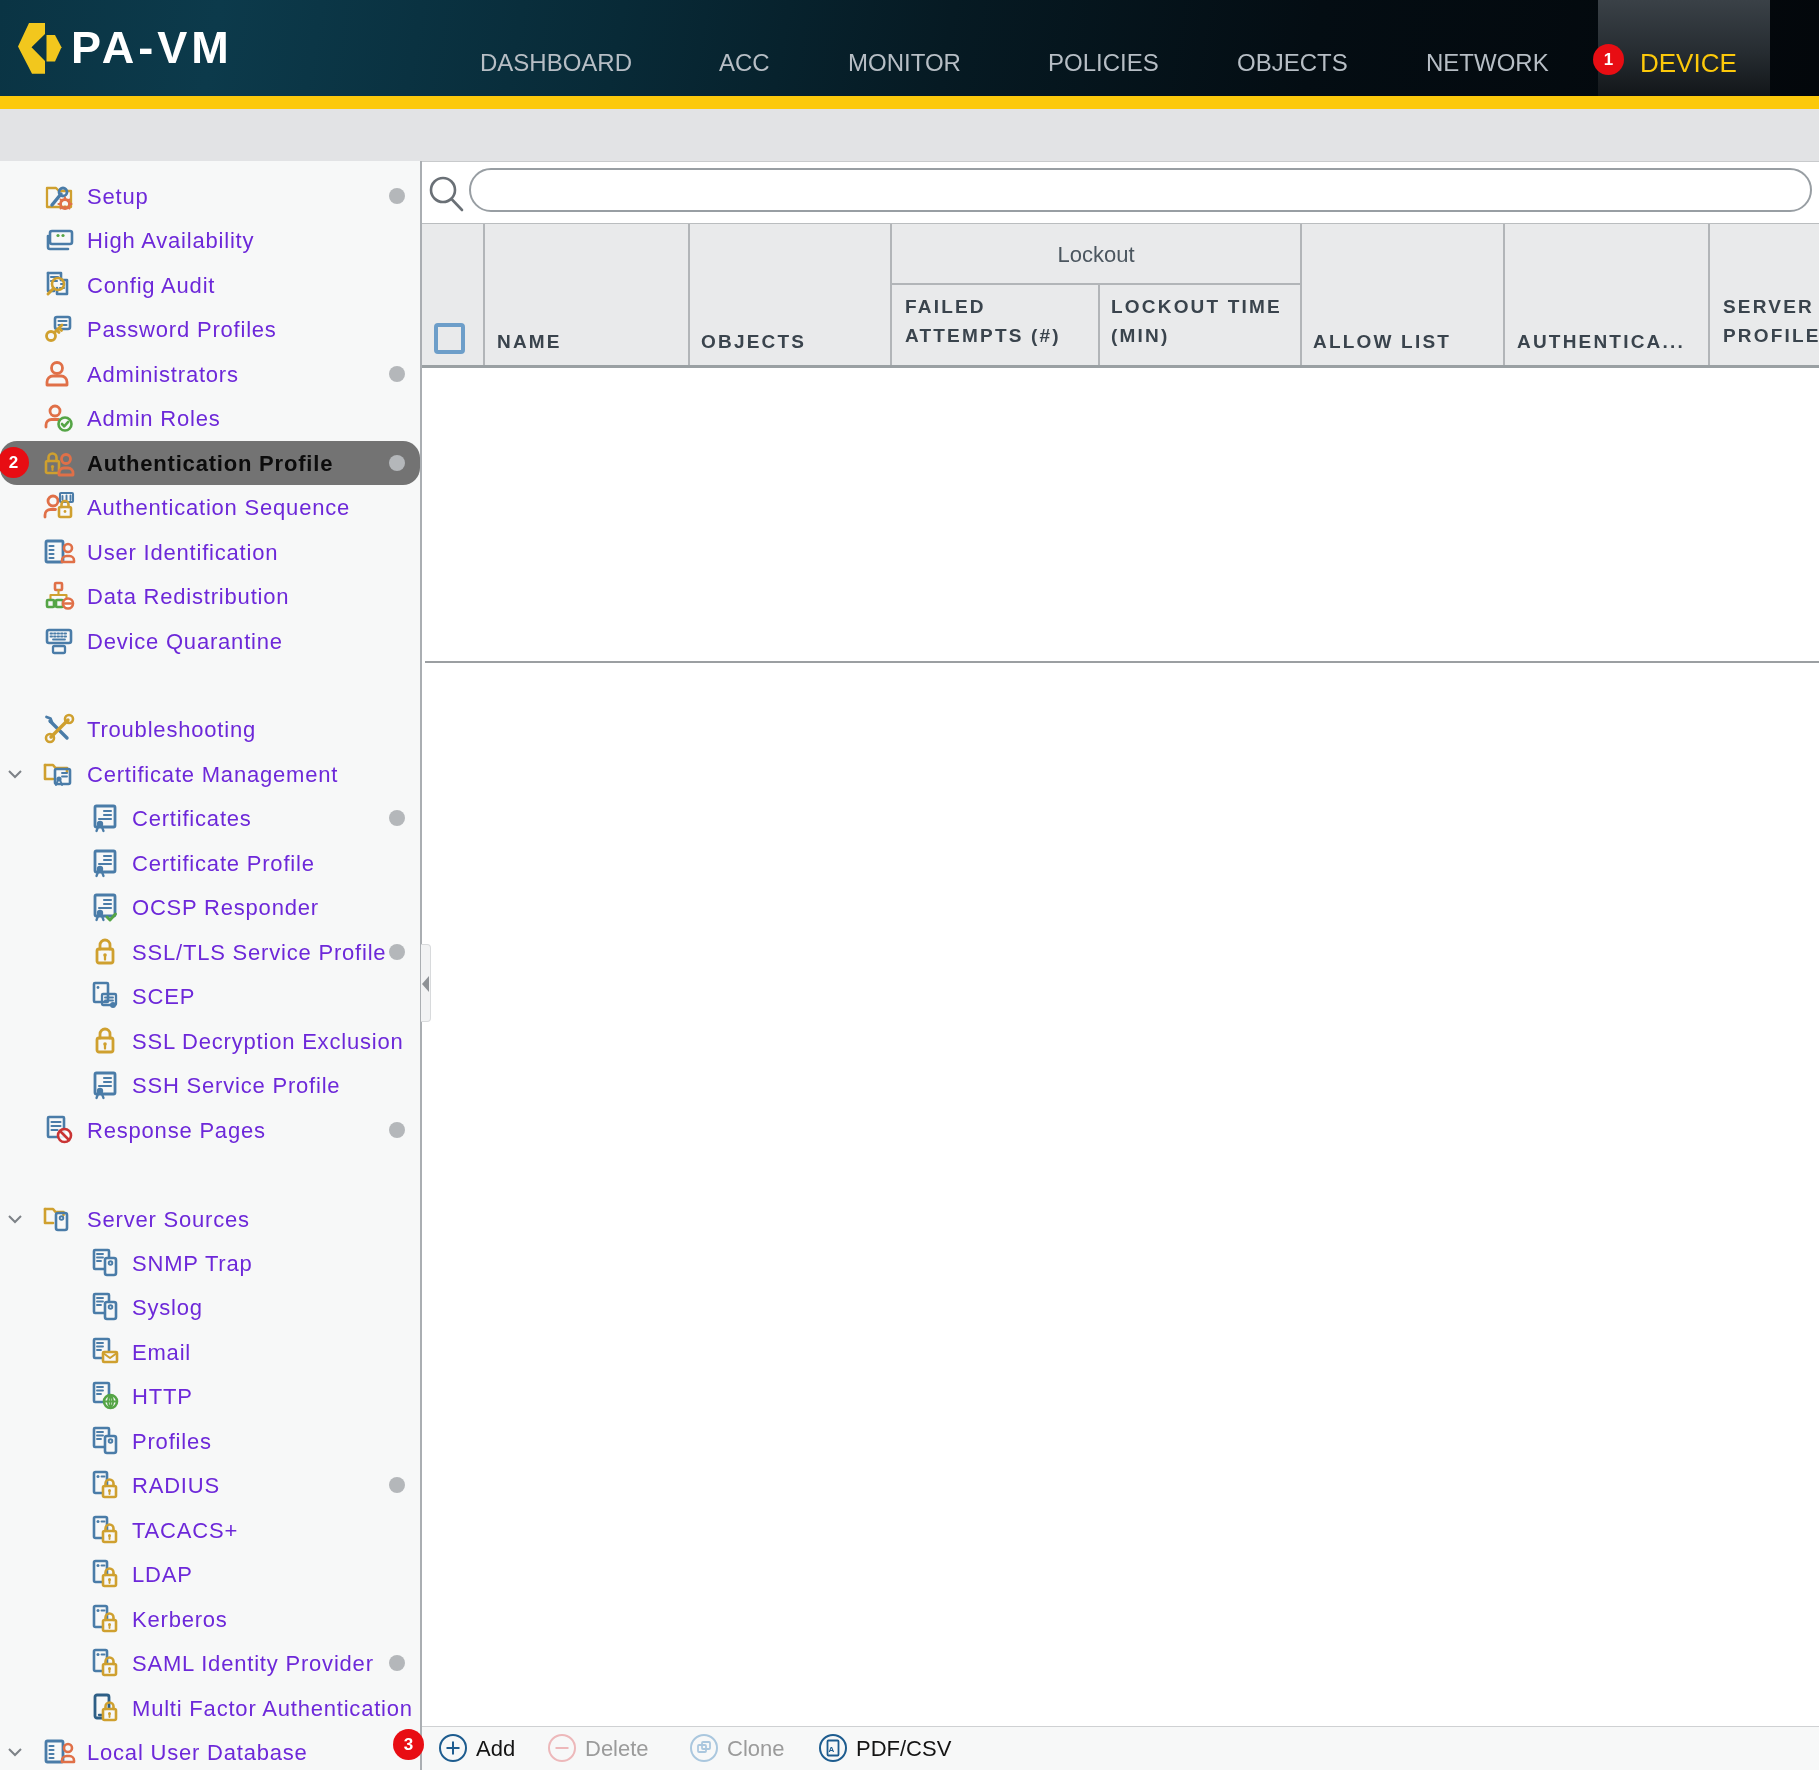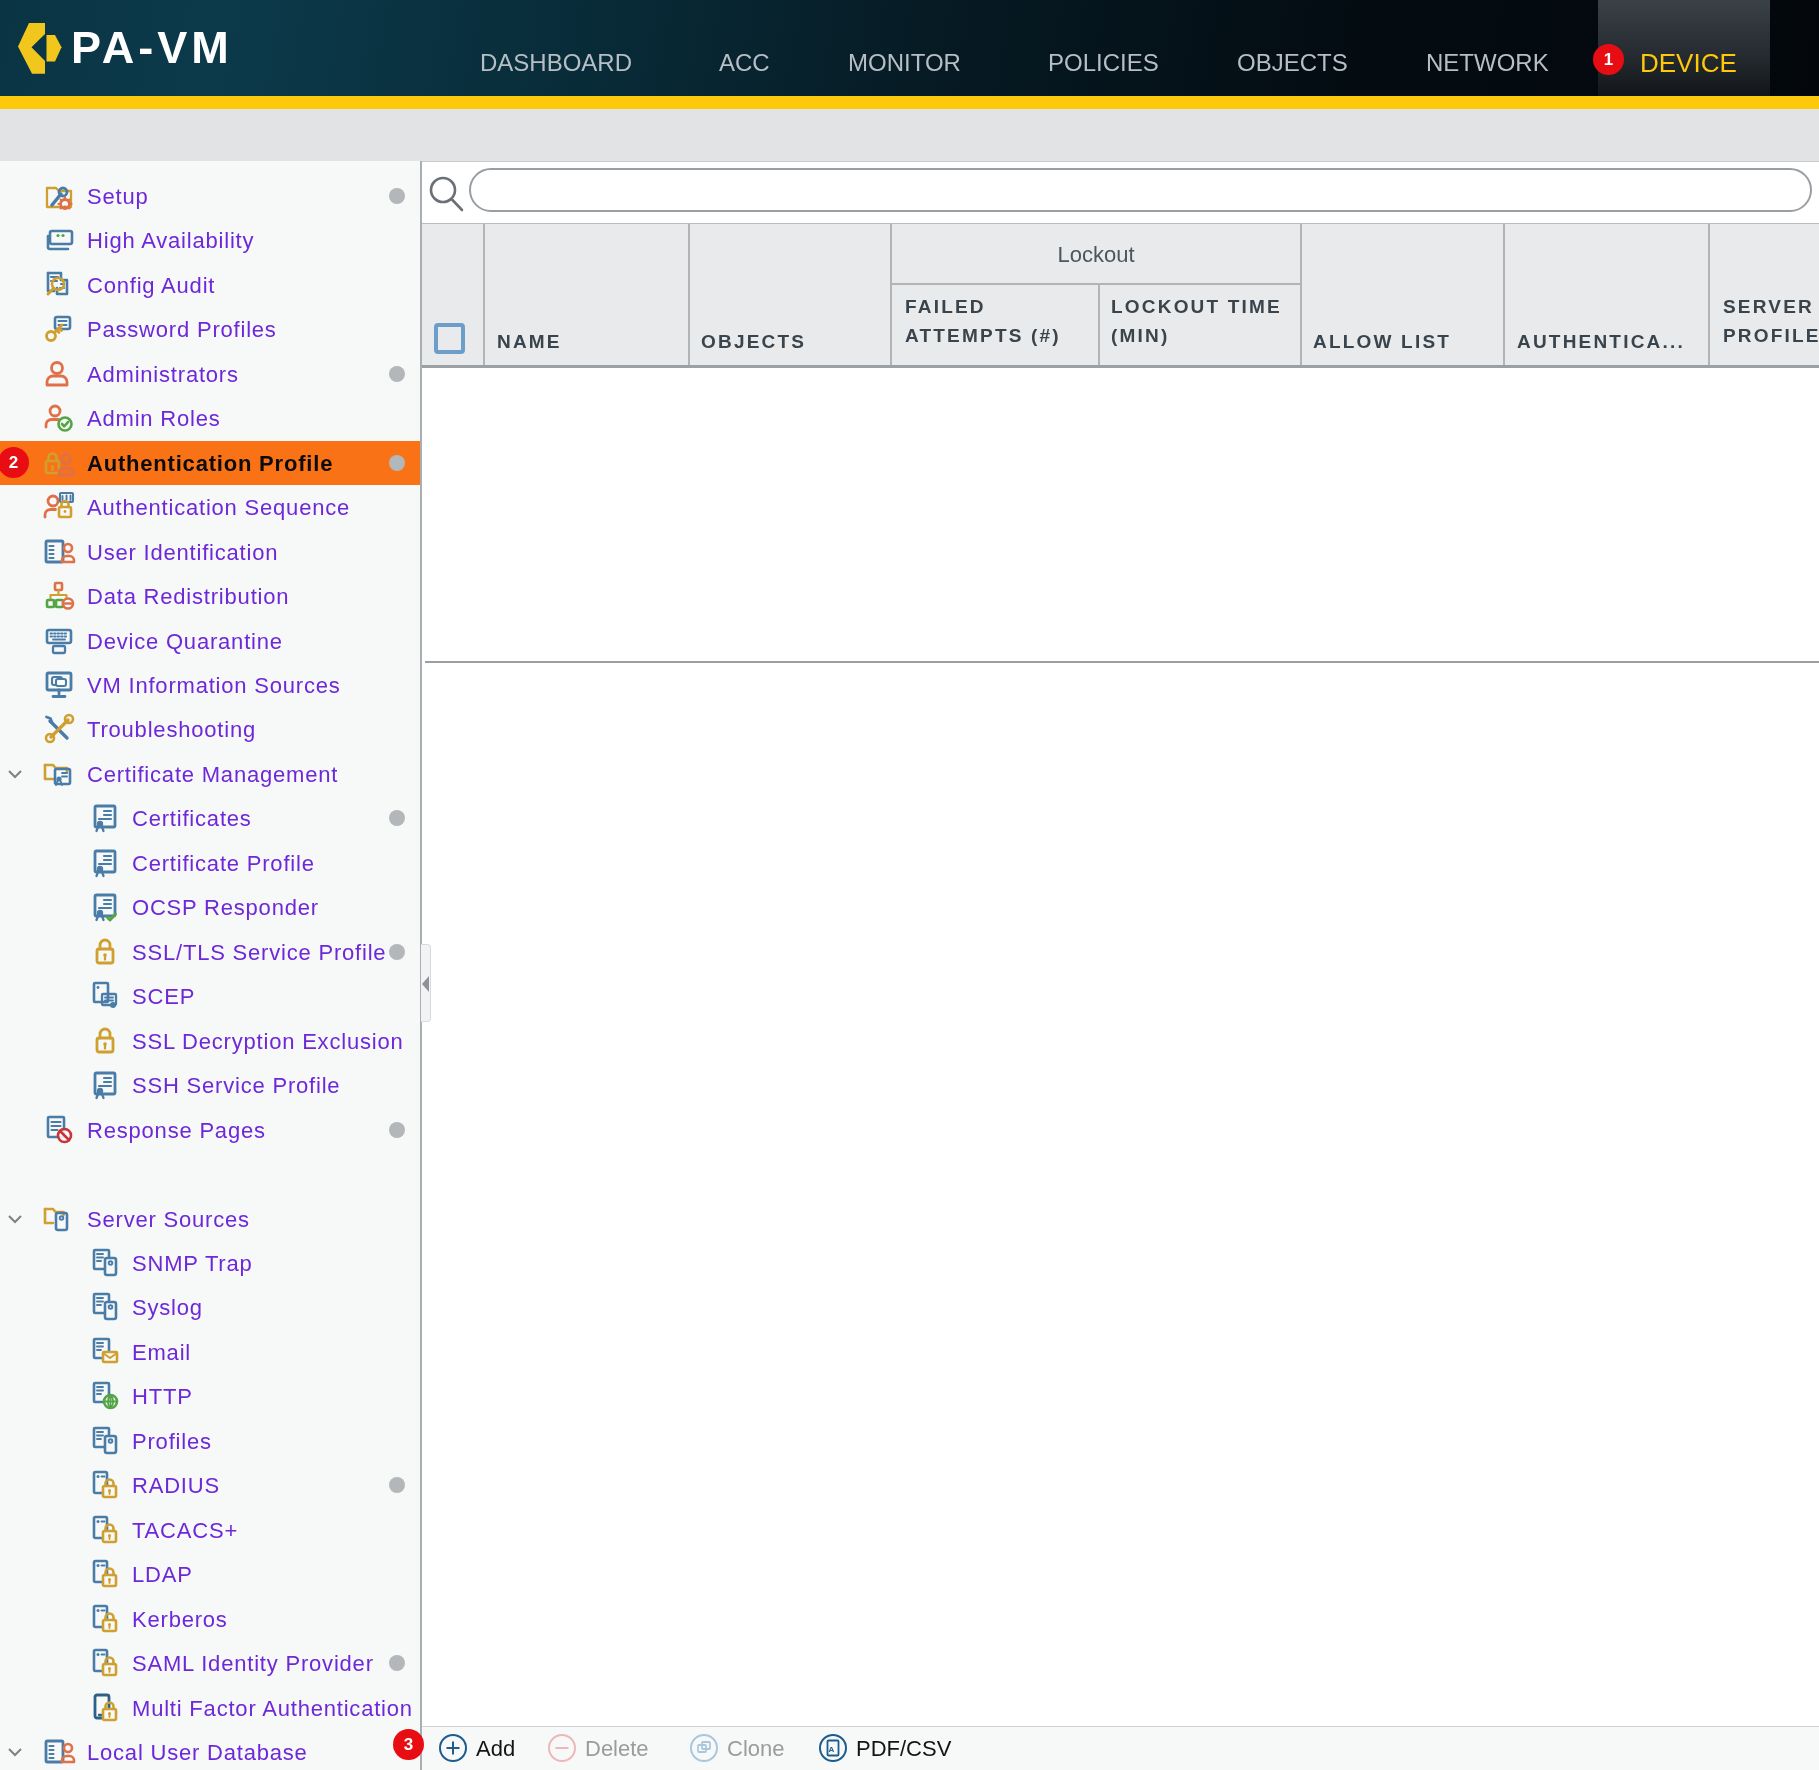--- a/index.html
+++ b/index.html
@@ -16,21 +16,21 @@
 .badge { position:absolute; width:31px; height:31px; border-radius:50%;
   background:#e80d13; color:#fff; font-size:17px; font-weight:bold;
   text-align:center; line-height:31px; z-index:30; }
 .ybar { position:absolute; left:0; top:96px; width:1819px; height:13px; background:#fcc90b; }
 .gbar { position:absolute; left:0; top:109px; width:1819px; height:52px; background:#e2e3e5; }
 .topline { position:absolute; left:0; top:161px; width:1819px; height:1px; background:#c8cacc; }
 
 .sidebar { position:absolute; left:0; top:161px; width:422px; height:1609px;
   background:#f7f8f8; border-right:2px solid #aaaeb2; overflow:hidden; }
 .row { position:absolute; left:0; width:420px; height:44px; }
-.row.sel { background:#f97316; }
+.row.sel { background:#737373;border-radius:17px; }
 .row .ic { position:absolute; top:5px; }
 .row .lb { position:absolute; top:10px; font-size:22px; letter-spacing:0.8px; color:#6d28d9; white-space:nowrap; }
 .row.sel .lb { font-weight:bold; color:#0c0c0c; }
 .row .chev { position:absolute; left:5px; top:12px; }
 .row .dot { position:absolute; left:389px; top:14px; width:16px; height:16px;
   border-radius:50%; background:#b4b7ba; }
 .handle { position:absolute; left:421px; top:944px; width:10px; height:78px;
   background:#f2f3f4; border:1px solid #d8dadc; border-left:none;
   border-radius:0 4px 4px 0; }
 .handle:after { content:""; position:absolute; left:1px; top:31px;
@@ -183,29 +183,20 @@
       <span class="lb" style="left:87px">Data Redistribution</span>
     </div>
 <div class="row" style="top:458px">
       <span class="ic" style="left:42px"><svg width="34" height="34" viewBox="0 0 34 34" fill="none" stroke-linecap="round" stroke-linejoin="round">
           <rect x="5" y="6" width="24" height="13" rx="2" stroke="#4a7ca8" stroke-width="2.6"></rect>
           <path d="M8.5 9.5h1.6M12 9.5h1.6M15.5 9.5h1.6M19 9.5h1.6M22.5 9.5h1.6M8.5 12.5h1.6M12 12.5h1.6M15.5 12.5h1.6M19 12.5h1.6M22.5 12.5h1.6M11 15.5h12" stroke="#4a7ca8" stroke-width="1.8"></path>
           <rect x="11" y="22" width="12" height="7" rx="1.5" stroke="#4a7ca8" stroke-width="2.3"></rect>
         </svg></span>
       <span class="lb" style="left:87px">Device Quarantine</span>
     </div>
-<div class="row" style="top:502px">
-      <span class="ic" style="left:42px"><svg width="34" height="34" viewBox="0 0 34 34" fill="none" stroke-linecap="round" stroke-linejoin="round">
-          <rect x="5" y="5" width="24" height="17" rx="1.5" stroke="#4a7ca8" stroke-width="2.8"></rect>
-          <rect x="10" y="9" width="10" height="8" rx="2" stroke="#4a7ca8" stroke-width="2.1"></rect>
-          <rect x="14" y="11" width="10" height="7" rx="2" stroke="#4a7ca8" stroke-width="2.1" fill="#fff"></rect>
-          <path d="M17 22 v4 M11 28.5 h12" stroke="#4a7ca8" stroke-width="2.8"></path>
-        </svg></span>
-      <span class="lb" style="left:87px">VM Information Sources</span>
-    </div>
 <div class="row" style="top:546px">
       <span class="ic" style="left:42px"><svg width="34" height="34" viewBox="0 0 34 34" fill="none" stroke-linecap="round" stroke-linejoin="round">
           <path d="M8 9 L25 26" stroke="#4a7ca8" stroke-width="3.4"></path>
           <path d="M4.5 5 l4 1.5 1.5 4" stroke="#4a7ca8" stroke-width="2.8"></path>
           <path d="M26 8 L9 25" stroke="#cfa02f" stroke-width="3.4"></path>
           <circle cx="27" cy="7" r="4" stroke="#cfa02f" stroke-width="2.6"></circle>
           <circle cx="8" cy="26" r="4" stroke="#cfa02f" stroke-width="2.6"></circle>
         </svg></span>
       <span class="lb" style="left:87px">Troubleshooting</span>
     </div>

